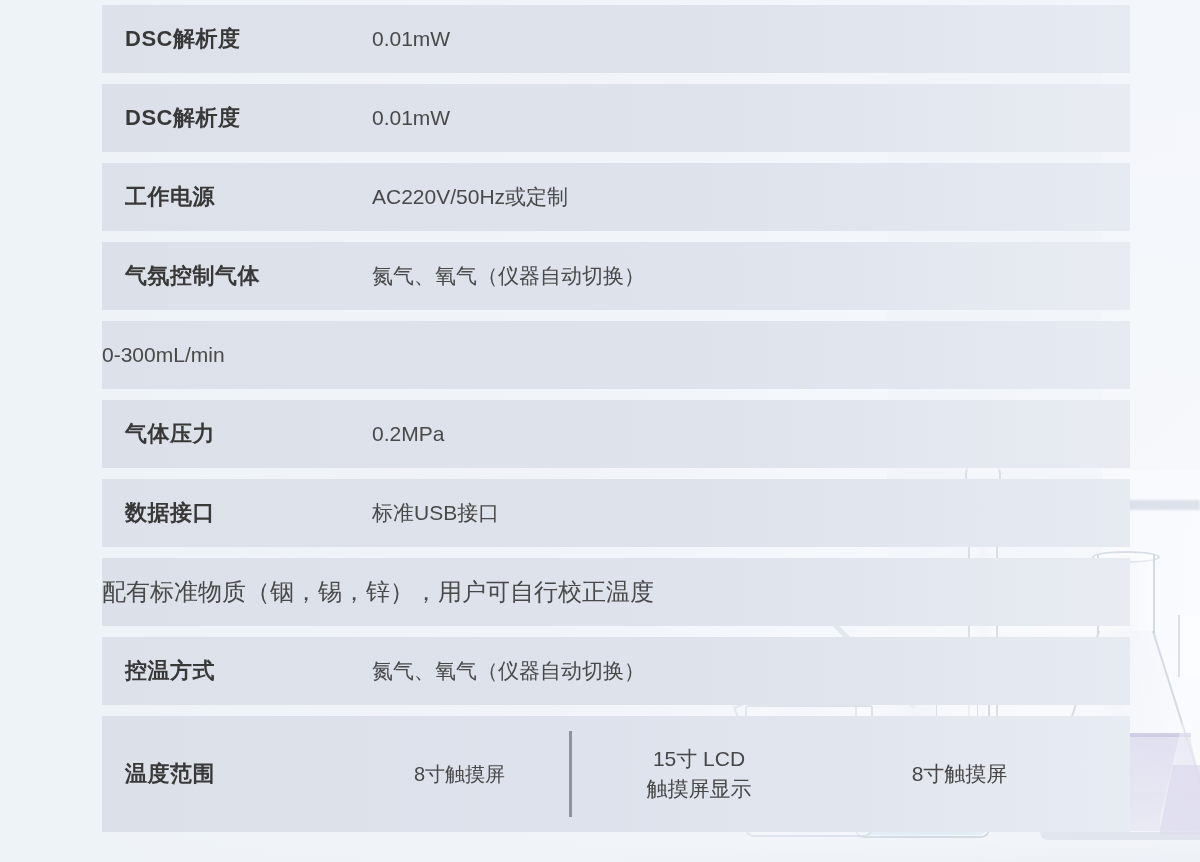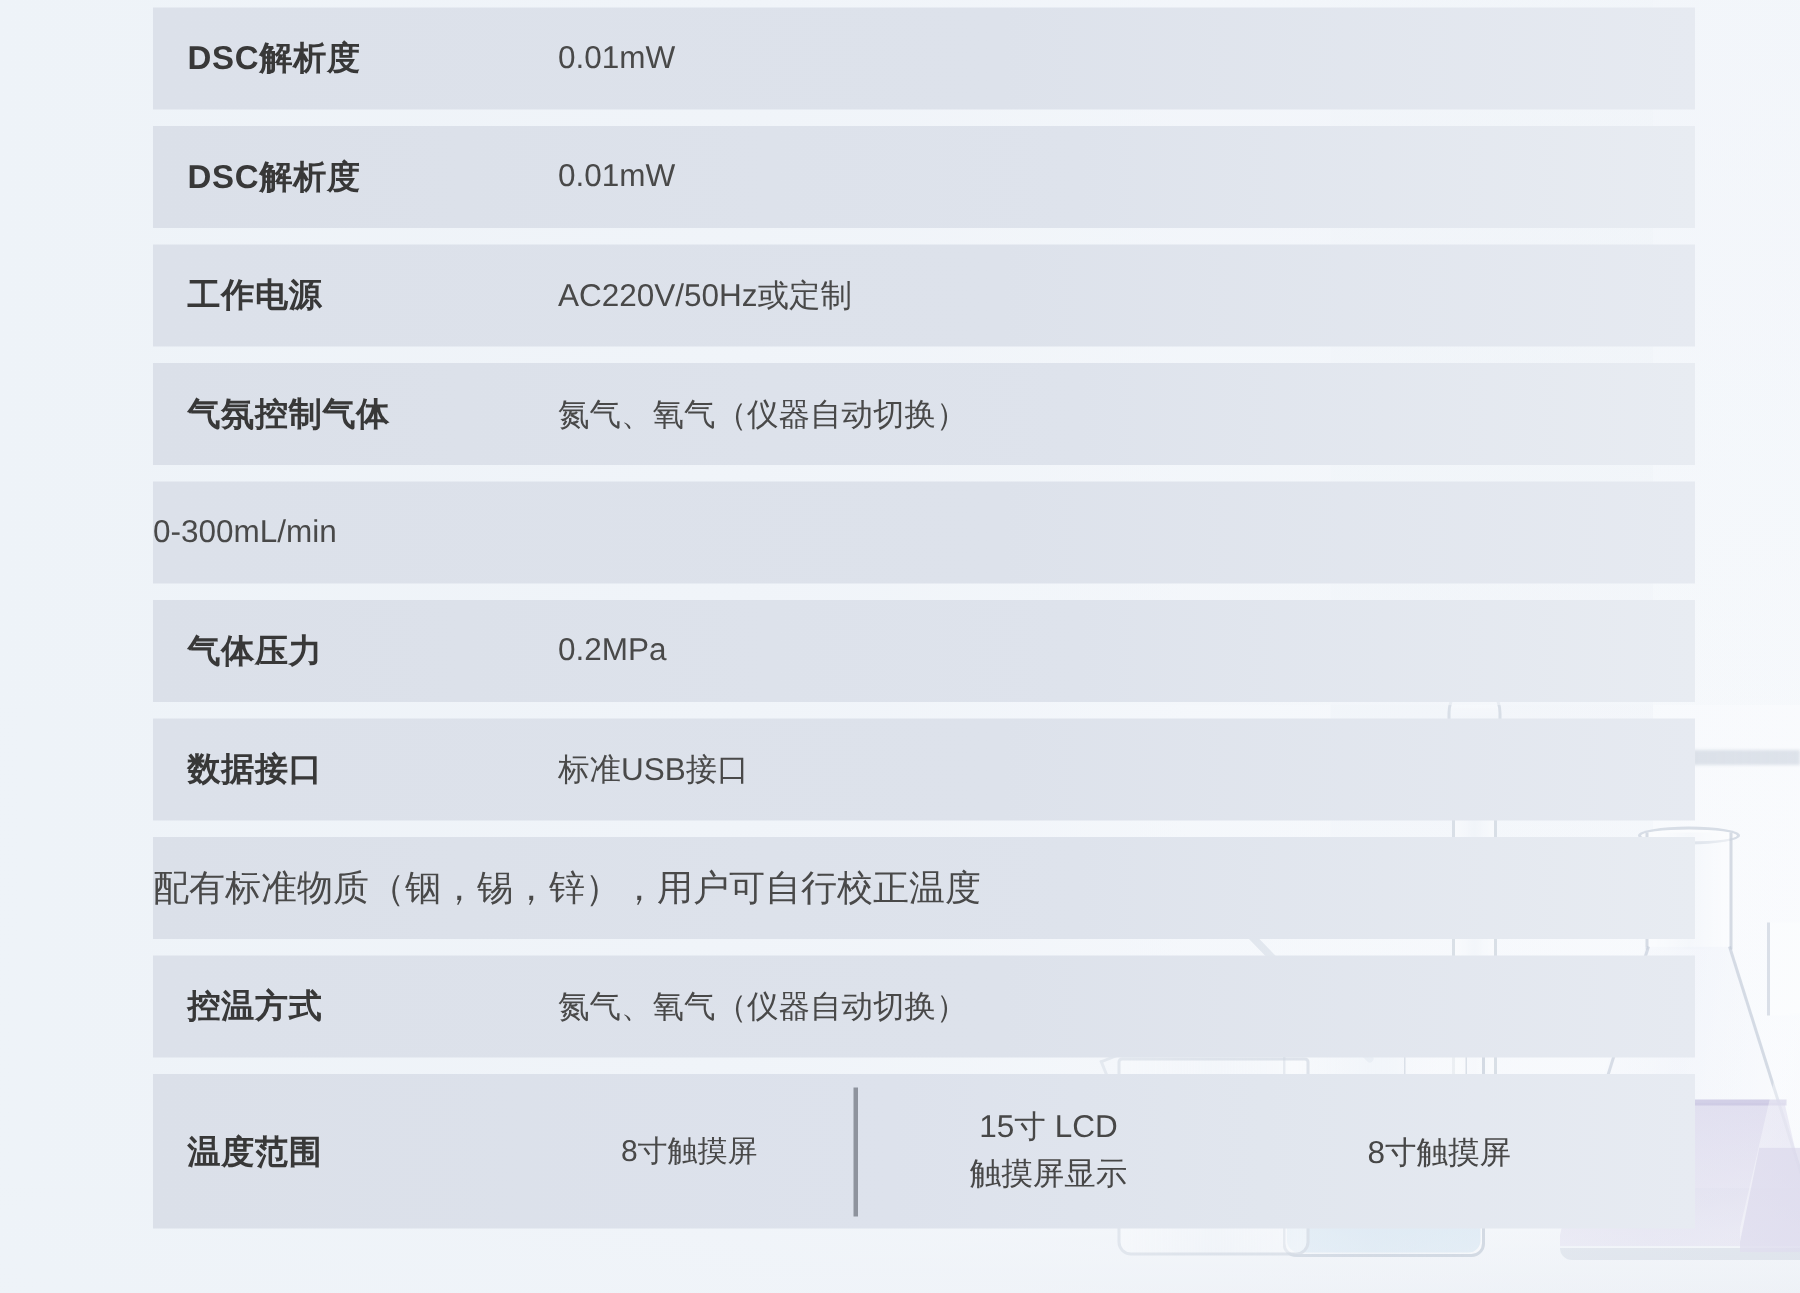--- a/index.html
+++ b/index.html
@@ -223,21 +223,21 @@
     flex:1;
     padding-right:170px;
     font-size:21px;
     color:#494949;
     white-space:nowrap;
   }
   .spec-value.value-sm { font-size:24px; }
 
   
   #row-last {
-    height:103px;
+    height:116px;
     margin-bottom:0;
     background: linear-gradient(90deg, #dbe0e9 0%, #dde2ec 48%, #e1e6ee 72%, #e7ebf2 100%);
     display:flex; align-items:center;
   }
   #row-last .spec-label { width:250px; }
   #last-col-a {
     width:215px; text-align:center;
     font-size:20px; color:#494949; white-space:nowrap;
   }
   #last-divider {

